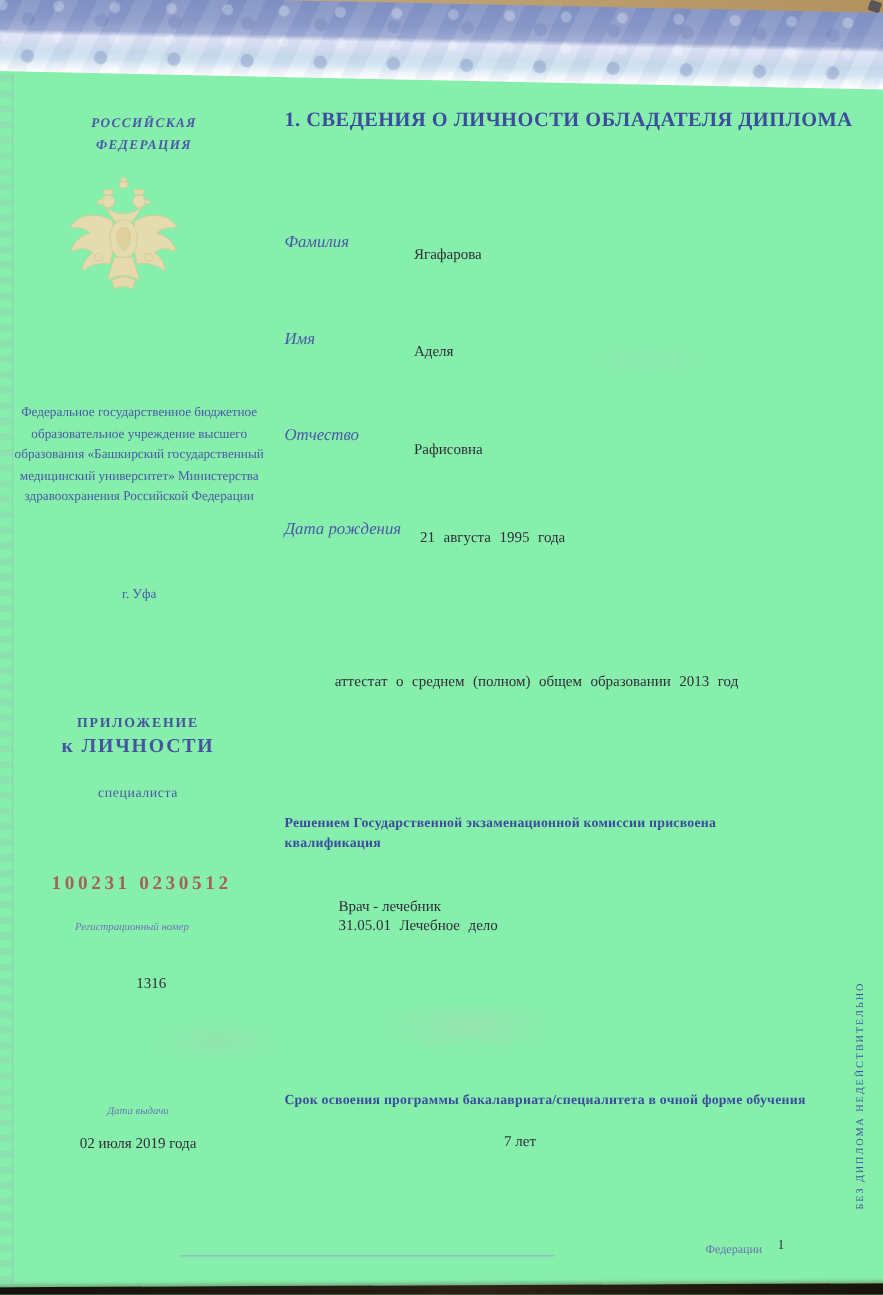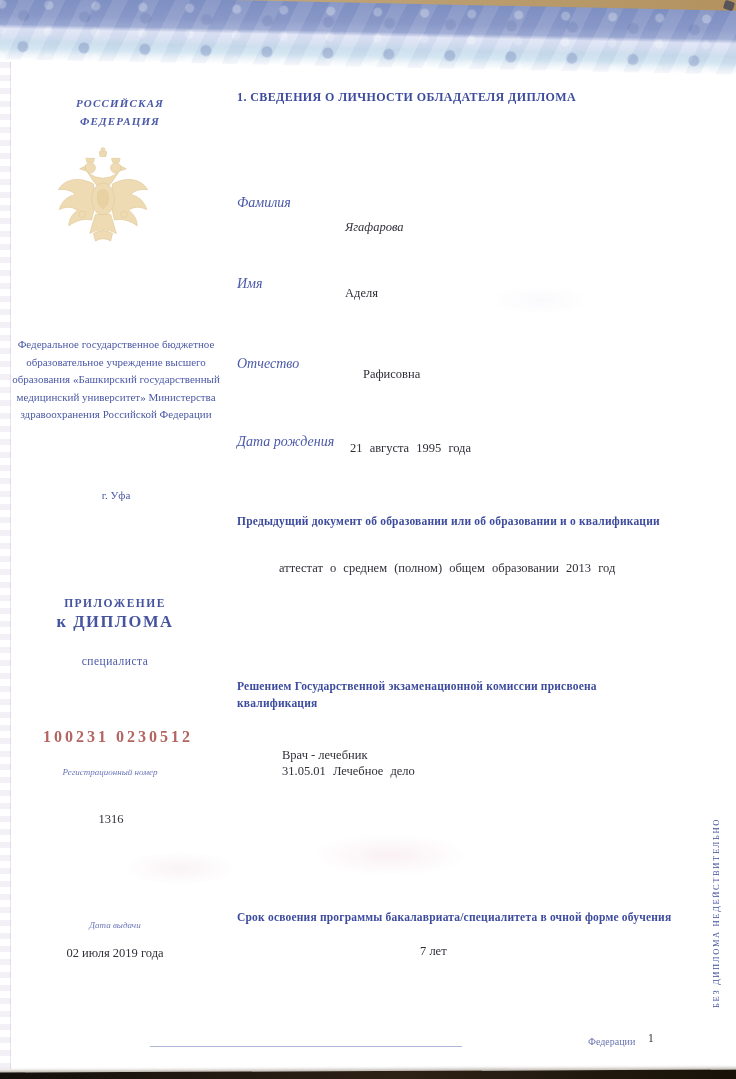--- a/index.html
+++ b/index.html
@@ -1,18 +1,18 @@
 <!DOCTYPE html>
 <html><head>
 <meta charset="utf-8">
 <style>
   html,body{margin:0;padding:0;background:#2a241d;}
   #photo{
     position:relative;width:736px;height:1079px;overflow:hidden;
-    background:#ffffff;
+    background:#86efac;
     font-family:"Liberation Serif","DejaVu Serif",serif;
   }
   
   .tan-edge{position:absolute;top:0;left:200px;width:536px;height:16px;background:linear-gradient(90deg,#c2a87e,#b3925f);}
   .corner-smudge{position:absolute;top:1px;right:2px;width:10px;height:9px;background:#3a3f55;opacity:.75;border-radius:2px;transform:rotate(18deg);}
   .bottom-edge{position:absolute;left:-6px;bottom:-3px;width:750px;height:11px;background:linear-gradient(90deg,#14100c,#2e2115 55%,#171208);transform:rotate(-.25deg);box-shadow:0 -2px 3px rgba(80,60,40,.35);}
   
   .band{
     position:absolute;top:-5px;left:-10px;width:790px;height:64px;
     transform:rotate(1.2deg);transform-origin:0 0;
@@ -28,21 +28,21 @@
     background:
       radial-gradient(ellipse 110px 30px at 390px 855px, rgba(225,175,190,.18), rgba(225,175,190,0) 70%),
       radial-gradient(ellipse 80px 24px at 180px 868px, rgba(215,170,185,.14), rgba(215,170,185,0) 70%),
       radial-gradient(ellipse 70px 20px at 540px 300px, rgba(200,190,220,.10), rgba(200,190,220,0) 70%);
   }
   .left-strip{position:absolute;left:0;top:62px;bottom:10px;width:10px;
     background:repeating-linear-gradient(180deg,rgba(170,150,195,.14) 0 6px,rgba(255,255,255,0) 6px 13px);
     border-right:1px solid rgba(150,140,185,.22);}
   
   .abs{position:absolute;}
-  .sec-title{font-weight:bold;font-size:12px;letter-spacing:.4px;color:#3c4b9d;}
+  .sec-title{font-weight:bold;font-size:17px;letter-spacing:.4px;color:#3c4b9d;}
   .lbl{font-style:italic;font-size:14px;color:#4a58a8;}
   .lbl-sm{font-style:italic;font-size:9px;color:#6b76b8;text-align:center;}
   .val{font-size:12.5px;color:#2f2f38;}
   .bold-blue{font-weight:bold;font-size:11.5px;color:#3c4b9d;line-height:17px;letter-spacing:.2px;}
   .center{text-align:center;}
   .country{font-style:italic;font-weight:bold;font-size:11px;letter-spacing:1.2px;color:#4a58a8;line-height:18px;}
   .univ{font-size:11px;line-height:17.5px;color:#4b59a6;}
   .suppl1{font-weight:bold;font-size:11.5px;letter-spacing:1.5px;color:#46549f;}
   .suppl2{font-weight:bold;font-size:16.5px;letter-spacing:1.5px;color:#46549f;}
   .suppl3{font-size:11.5px;letter-spacing:.5px;color:#4a58a8;}
@@ -94,46 +94,45 @@
         <path d="M60 46 q6 0 6 8 q0 8 -6 12 q-6 -4 -6 -12 q0 -8 6 -8 z" fill="#e7cf9c"></path>
       </g>
     </svg>
   </div>
 
   <div class="abs center univ" style="left:10px;top:336px;width:212px;">Федеральное государственное бюджетное образовательное учреждение высшего образования «Башкирский государственный медицинский университет» Министерства здравоохранения Российской Федерации</div>
 
   <div class="abs center univ" style="left:10px;top:487px;width:212px;">г. Уфа</div>
 
   <div class="abs center suppl1" style="left:20px;top:597px;width:190px;">ПРИЛОЖЕНИЕ</div>
-  <div class="abs center suppl2" style="left:20px;top:612px;width:190px;">к ДИПЛОМА</div>
+  <div class="abs center suppl2" style="left:20px;top:612px;width:190px;">к ЛИЧНОСТИ</div>
   <div class="abs center suppl3" style="left:20px;top:655px;width:190px;">специалиста</div>
 
   <div class="abs center stamp" style="left:14px;top:728px;width:208px;">100231 0230512</div>
 
   <div class="abs lbl-sm" style="left:55px;top:767px;width:110px;">Регистрационный номер</div>
-  <div class="abs center val" style="left:56px;top:812px;width:110px;text-align:center;">1316</div>
+  <div class="abs center val" style="left:71px;top:812px;width:110px;text-align:center;">1316</div>
 
   <div class="abs lbl-sm" style="left:55px;top:920px;width:120px;">Дата выдачи</div>
   <div class="abs center val" style="left:30px;top:946px;width:170px;">02 июля 2019 года</div>
 
   <div class="abs sec-title" style="left:237px;top:90px;width:490px;">1. СВЕДЕНИЯ О ЛИЧНОСТИ ОБЛАДАТЕЛЯ ДИПЛОМА</div>
 
   <div class="abs lbl" style="left:237px;top:195px;">Фамилия</div>
-  <div class="abs val" style="left:345px;top:220px;font-style:italic;">Ягафарова</div>
+  <div class="abs val" style="left:345px;top:205px;">Ягафарова</div>
 
   <div class="abs lbl" style="left:237px;top:276px;">Имя</div>
   <div class="abs val" style="left:345px;top:286px;">Аделя</div>
 
   <div class="abs lbl" style="left:237px;top:356px;">Отчество</div>
-  <div class="abs val" style="left:345px;top:367px;margin-left:18px;">Рафисовна</div>
+  <div class="abs val" style="left:345px;top:367px;">Рафисовна</div>
 
   <div class="abs lbl" style="left:237px;top:434px;">Дата рождения</div>
   <div class="abs val wsp" style="left:350px;top:441px;">21 августа 1995 года</div>
 
-  <div class="abs bold-blue" style="left:237px;top:513px;width:495px;">Предыдущий документ об образовании или об образовании и о квалификации</div>
   <div class="abs val wsp" style="left:279px;top:561px;">аттестат о среднем (полном) общем образовании 2013 год</div>
 
 
   <div class="abs bold-blue" style="left:237px;top:678px;width:440px;">Решением Государственной экзаменационной комиссии присвоена квалификация</div>
 
   <div class="abs val" style="left:282px;top:748px;">Врач - лечебник</div>
   <div class="abs val wsp" style="left:282px;top:764px;">31.05.01 Лечебное дело</div>
 
   <div class="abs bold-blue" style="left:237px;top:909px;width:460px;">Срок освоения программы бакалавриата/специалитета в очной форме обучения</div>
   <div class="abs val" style="left:420px;top:944px;">7 лет</div>

